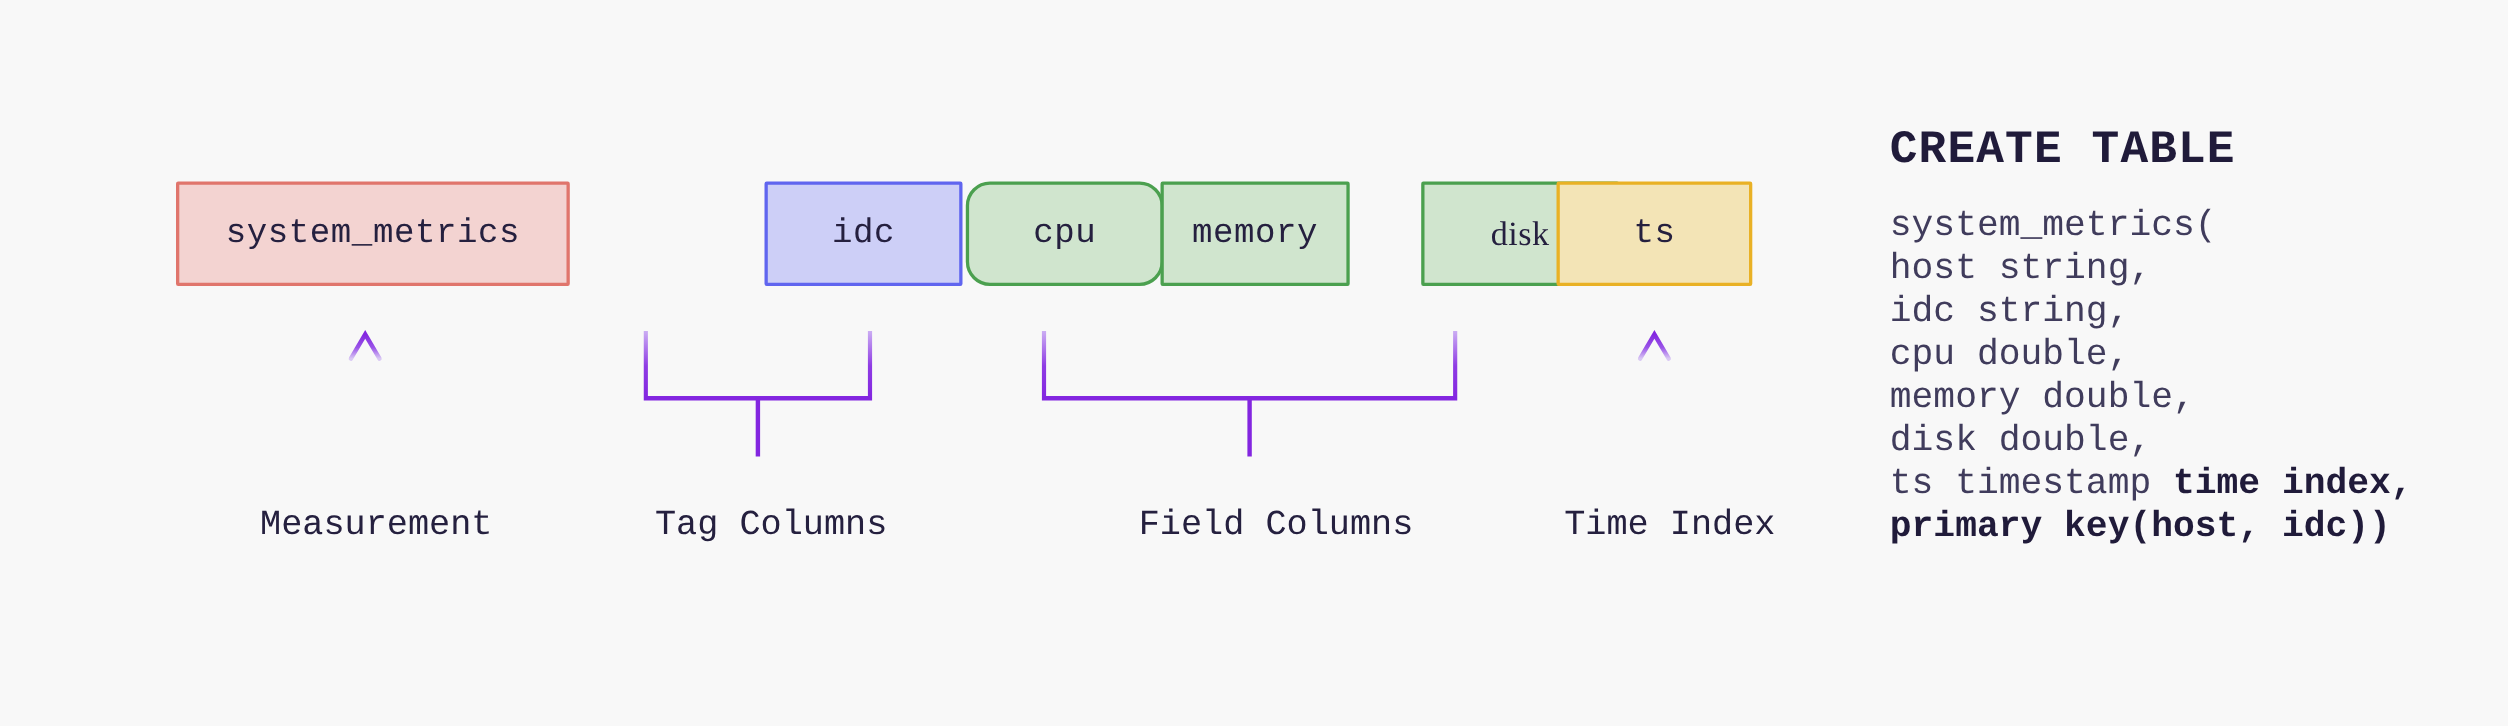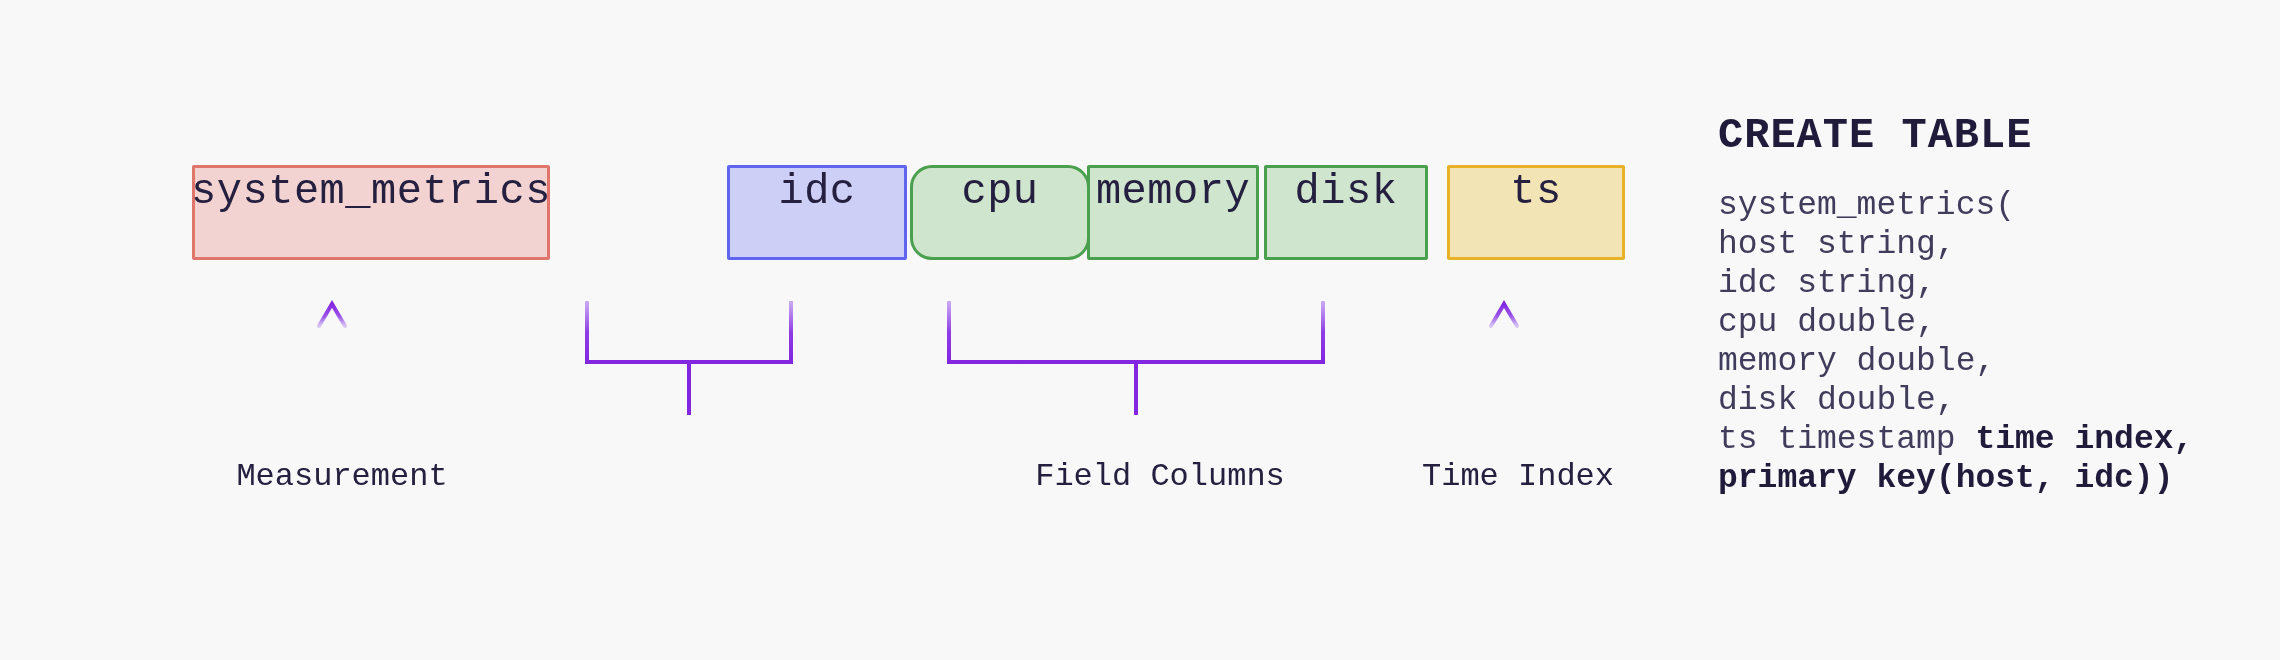--- a/index.html
+++ b/index.html
@@ -4,22 +4,22 @@
 <style>
   html,body{margin:0;padding:0;}
   body{background:#e9e9ea;font-family:"Liberation Mono","DejaVu Sans Mono",monospace;}
   .canvas{
     position:relative;width:2280px;height:660px;background:#f8f8f8;overflow:hidden;
     color:#25203f;
   }
   
   .cell{
     position:absolute;top:165px;height:95px;box-sizing:border-box;
-    display:flex;align-items:flex-start;justify-content:center;
-    font-size:42px;letter-spacing:.5px;border-radius:2px;margin-left:32px;
+    display:flex;align-items:center;justify-content:center;
+    font-size:31px;letter-spacing:.5px;border-radius:2px;
   }
   .cell-measurement{background:#f3d3d1;border:3px solid #e0756c;}
   .cell-tag{background:#cdcff7;border:3px solid #6065ef;}
   .cell-field{background:#d0e5ce;border:3px solid #4ba04f;}
   .cell-time{background:#f3e4b6;border:3px solid #e9b125;}
   
   .ann{position:absolute;}
   
   .cat-label{
     position:absolute;top:458px;transform:translateX(-50%);
@@ -56,21 +56,21 @@
   </div>
   <div class="cell cell-tag" style="left:695px;width:180px;">
     <span>idc</span>
   </div>
   <div class="cell cell-field" style="left:878px;width:180px;border-radius:22px;">
     <span>cpu</span>
   </div>
   <div class="cell cell-field" style="left:1055px;width:172px;">
     <span>memory</span>
   </div>
-  <div class="cell cell-field" style="left:1232px;width:164px;">
+  <div class="cell cell-field" style="left:1292px;width:180px;font-family:Liberation Serif, serif;">
     <span>disk</span>
   </div>
   <div class="cell cell-time" style="left:1415px;width:178px;">
     <span>ts</span>
   </div>
 
   <svg class="ann" style="left:314px;top:294px;" width="36" height="122" viewBox="0 0 36 122">
     <path d="M18 118 L18 12" stroke="url(#gradArrow)" stroke-width="4" fill="none"></path>
     <path d="M5 32 L18 10 L31 32" stroke="url(#gradArrow)" stroke-width="4" fill="none" stroke-linecap="round"></path>
   </svg>
@@ -84,20 +84,21 @@
     <path d="M2 3 L2 64 L376 64 L376 3" stroke="url(#gradBracket)" stroke-width="4" fill="none"></path>
     <path d="M189 64 L189 117" stroke="#8326e0" stroke-width="4" fill="none"></path>
   </svg>
 
   <svg class="ann" style="left:1486px;top:294px;" width="36" height="122" viewBox="0 0 36 122">
     <path d="M18 118 L18 12" stroke="url(#gradArrow)" stroke-width="4" fill="none"></path>
     <path d="M5 32 L18 10 L31 32" stroke="url(#gradArrow)" stroke-width="4" fill="none" stroke-linecap="round"></path>
   </svg>
 
   <div class="cat-label" style="left:342px;">Measurement</div>
+  <div class="cat-label" style="left:701px;">Tag Columns</div>
   <div class="cat-label" style="left:1160px;">Field Columns</div>
   <div class="cat-label" style="left:1518px;">Time Index</div>
 
   <div class="sql">
     <div class="sql-title">CREATE TABLE</div>
     <div class="sql-body">
       <div><span>system_metrics(</span><span class="b"></span></div>
       <div><span>host string,</span><span class="b"></span></div>
       <div><span>idc string,</span><span class="b"></span></div>
       <div><span>cpu double,</span><span class="b"></span></div>

